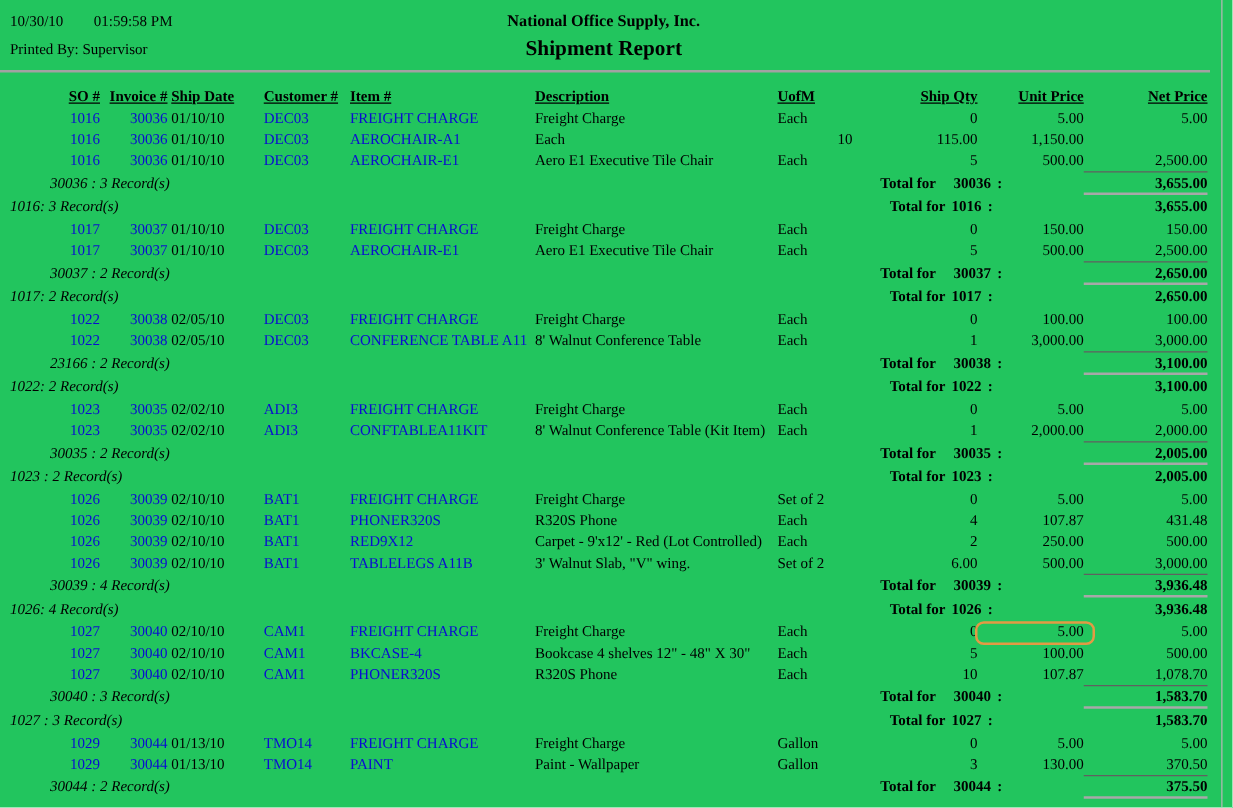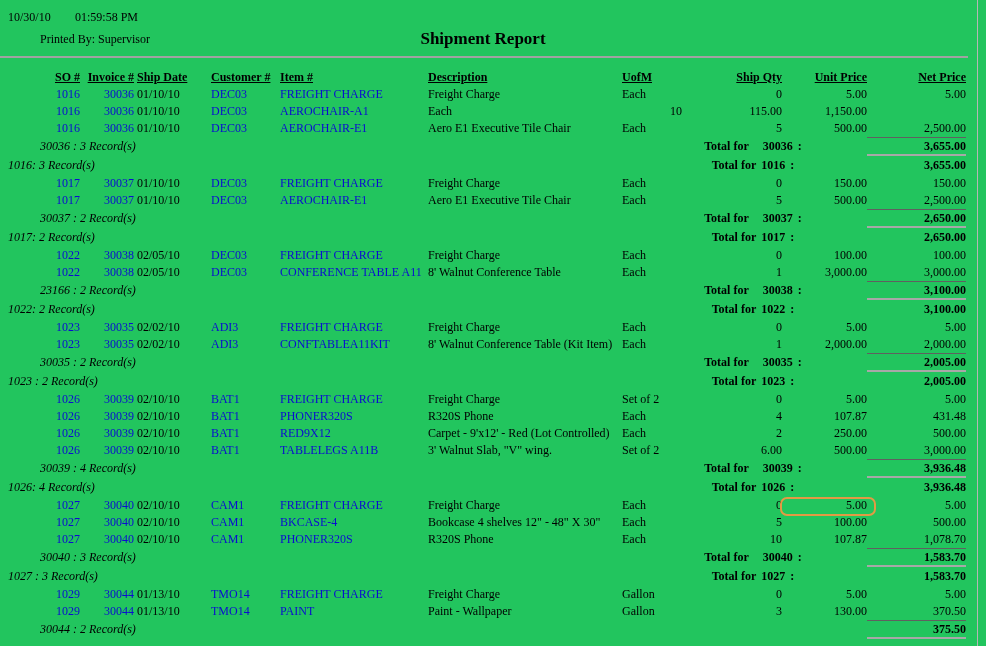--- a/index.html
+++ b/index.html
@@ -6,21 +6,21 @@
   .page {
     position:relative; width:986px; height:646px; overflow:hidden;
     background:#22c55e; color:#000;
     font-family:"Liberation Serif", serif; font-size:12px;
   }
   .page-edge { position:absolute; left:977px; top:0; width:1px; height:646px; background:#b6b6b6; }
 
   
   .hdr-date     { position:absolute; left:8px;  top:10px; }
   .hdr-time     { position:absolute; left:75px; top:10px; }
-  .hdr-printed  { position:absolute; left:8px;  top:32px;margin-left:32px; }
+  .hdr-printed  { position:absolute; left:8px;  top:32px; }
   .hdr-company  { position:absolute; left:0; top:9px;  width:966px; text-align:center; font-weight:bold; font-size:13px; }
   .hdr-title    { position:absolute; left:0; top:29px; width:966px; text-align:center; font-weight:bold; font-size:17px; }
   .hdr-page     { position:absolute; left:0; top:10px; width:966px; text-align:right; }
   .hdr-rule     { position:absolute; left:0; top:56px; width:968px; height:2px; background:#a2a2a2; }
 
   
   .table { position:absolute; left:0; top:70px; width:966px; }
   .row {
     position:relative;
     display:grid;
@@ -53,20 +53,21 @@
     pointer-events:none;
   }
 </style>
 </head>
 <body>
 
 <div class="page">
   <span class="hdr-date">10/30/10</span>
   <span class="hdr-time">01:59:58 PM</span>
   <span class="hdr-printed">Printed By: Supervisor</span>
+  <div class="hdr-company">National Office Supply, Inc.</div>
   <div class="hdr-title">Shipment Report</div>
   <div class="hdr-rule"></div>
 
   <div class="table">
     <div class="row head">
       <span class="c so">SO #</span>
       <span class="c inv">Invoice #</span>
       <span class="c"></span>
       <span class="c date">Ship Date</span>
       <span class="c cust">Customer #</span>
@@ -397,19 +398,20 @@
     <span class="c item link">PAINT</span>
     <span class="c desc">Paint - Wallpaper</span>
     <span class="c uofm">Gallon</span>
     <span class="c qty">3</span>
     <span class="c unit">130.00</span>
     <span class="c net">370.50</span>
   </div>
 
   <div class="frow inv-foot">
     <span class="records">30044 : 2 Record(s)</span>
+    <span class="tlabel"><span class="tl-word">Total for</span><span class="tl-num">30044</span><span class="tl-colon">:</span></span>
     <span class="tvalue">375.50</span>
   </div>
 </div>
   </div>
 
   <div class="page-edge"></div>
 </div>
 
 </body></html>

